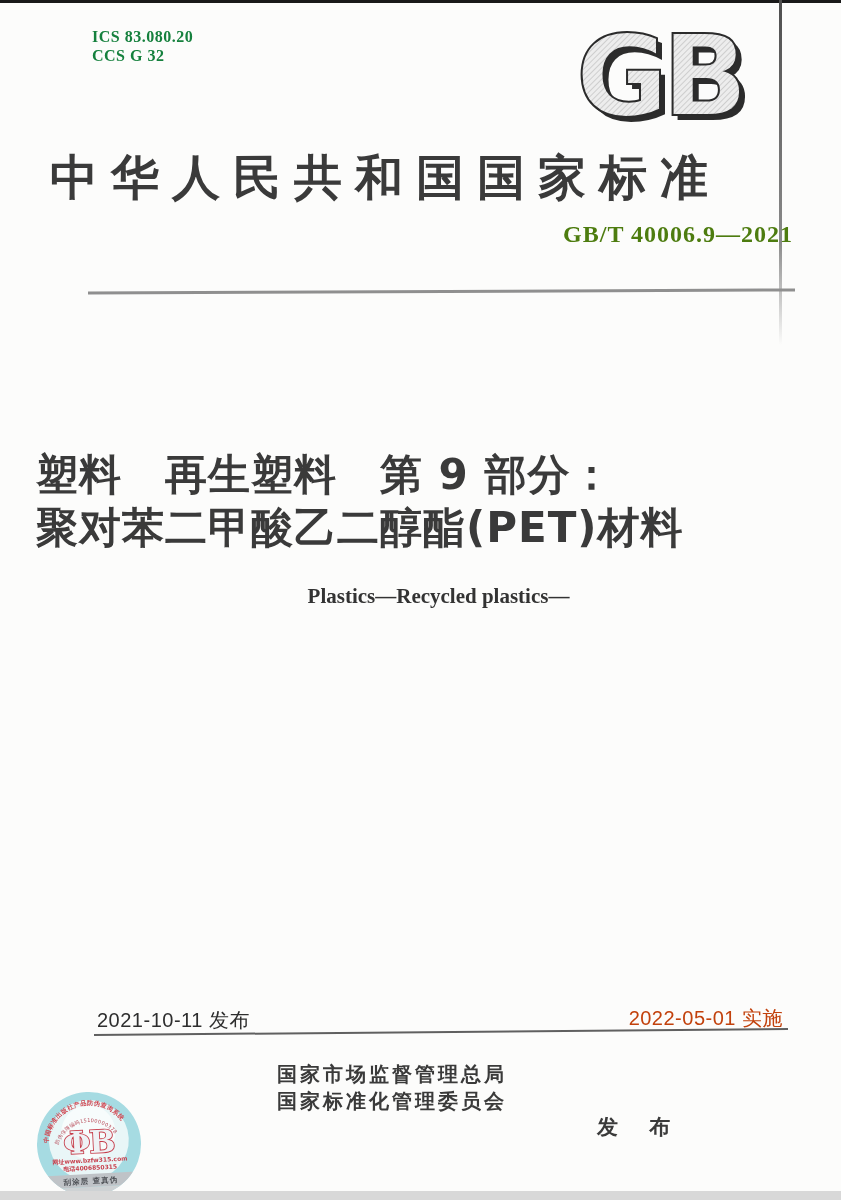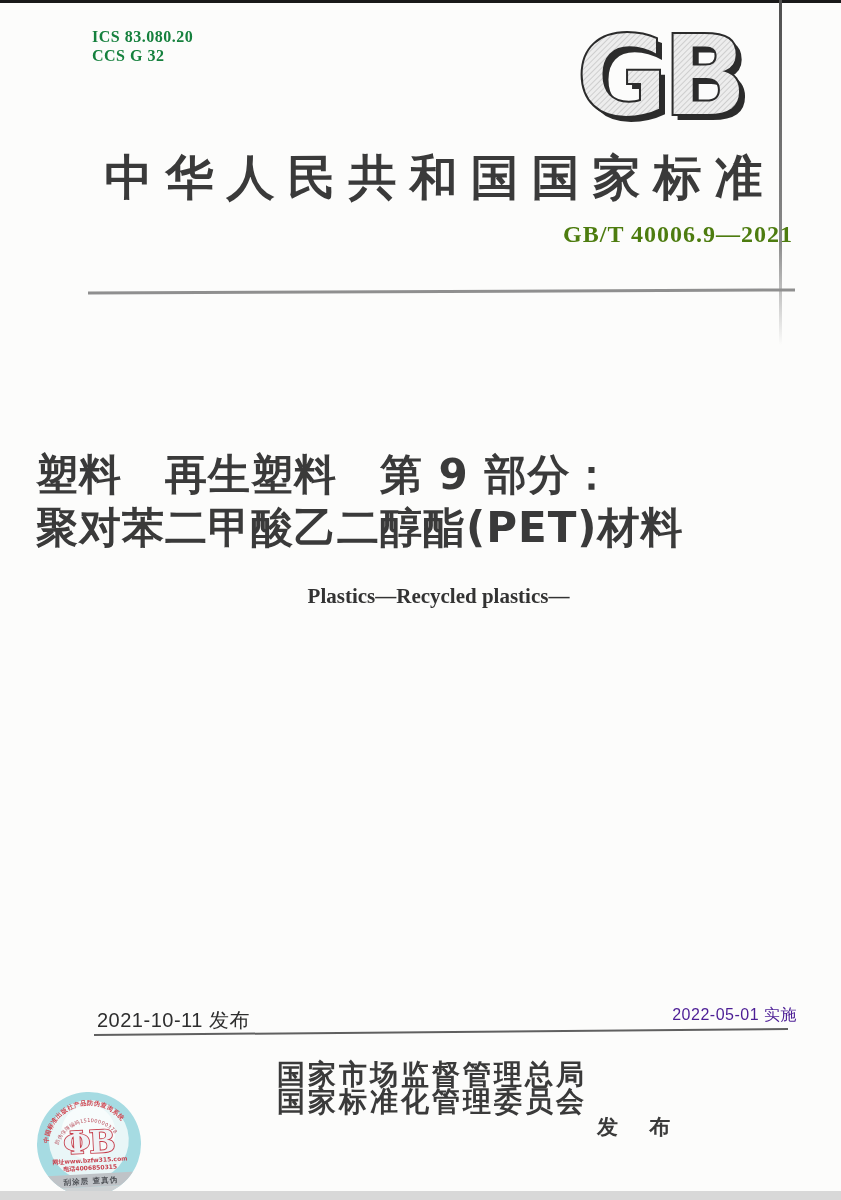--- a/index.html
+++ b/index.html
@@ -15,44 +15,44 @@
   .top-edge{position:absolute;left:0;top:0;width:841px;height:3px;background:#191919;}
   .right-streak{position:absolute;left:779px;top:0;width:3px;height:345px;
     background:linear-gradient(#4e4e4e,#8a8a8a 70%,rgba(140,140,140,0));}
   .bottom-band{position:absolute;left:0;top:1191px;width:841px;height:9px;background:#d8d8d8;}
 
   .ics-block{position:absolute;left:92px;top:27px;
     font-size:16px;font-weight:bold;line-height:19px;letter-spacing:.5px;color:#15803d;}
   .gb-logo{position:absolute;left:573px;top:28px;}
 
   .header-title{position:absolute;left:50px;top:146px;width:780px;
-    text-align:center;font-size:48px;font-weight:bold;letter-spacing:13px;
+    font-size:48px;font-weight:bold;letter-spacing:13px;
     color:#3a3a3a;white-space:nowrap;}
   .std-number{position:absolute;right:48px;top:221px;
     font-size:24px;font-weight:bold;letter-spacing:1px;color:#4d7c0f;}
   .rule1{position:absolute;left:88px;top:290px;width:707px;height:2.5px;
     background:#8f8f8f;transform:rotate(-.25deg);}
 
   .title-cn{position:absolute;left:36px;top:448px;width:805px;text-align:left;
     font-family:"DejaVu Sans","Liberation Sans",sans-serif;
     font-size:42px;font-weight:bold;line-height:53px;letter-spacing:1px;color:#3a3a3a;}
   .title-en{position:absolute;left:36px;top:581px;width:805px;text-align:center;
     font-size:21px;font-weight:bold;line-height:30px;color:#333;}
 
   .issue-date{position:absolute;left:97px;top:1007px;
     font-family:"Liberation Sans","DejaVu Sans",sans-serif;
     font-size:20px;color:#2e2e2e;letter-spacing:.5px;}
-  .impl-date{position:absolute;right:44px;top:1005px;
+  .impl-date{position:absolute;right:58px;top:1005px;
     font-family:"Liberation Sans","DejaVu Sans",sans-serif;
-    font-size:16px;color:#4c1d95;letter-spacing:.5px;}
+    font-size:20px;color:#c2410c;letter-spacing:.5px;}
   .rule2{position:absolute;left:94px;top:1031px;width:694px;height:2px;
     background:#606060;transform:rotate(-.5deg);}
 
   .issuers{position:absolute;left:277px;top:1061px;
-    font-size:28px;font-weight:bold;line-height:27px;letter-spacing:3px;
+    font-size:20px;font-weight:bold;line-height:27px;letter-spacing:3px;
     color:#3a3a3a;white-space:nowrap;}
   .publish-label{position:absolute;left:597px;top:1073px;
     font-family:"DejaVu Sans","Liberation Sans",sans-serif;
     font-size:21px;font-weight:bold;letter-spacing:12px;color:#3a3a3a;white-space:nowrap;margin-top:40px;}
 
   .stamp{position:absolute;left:36px;top:1090px;}
 </style>
 </head>
 <body>
 

